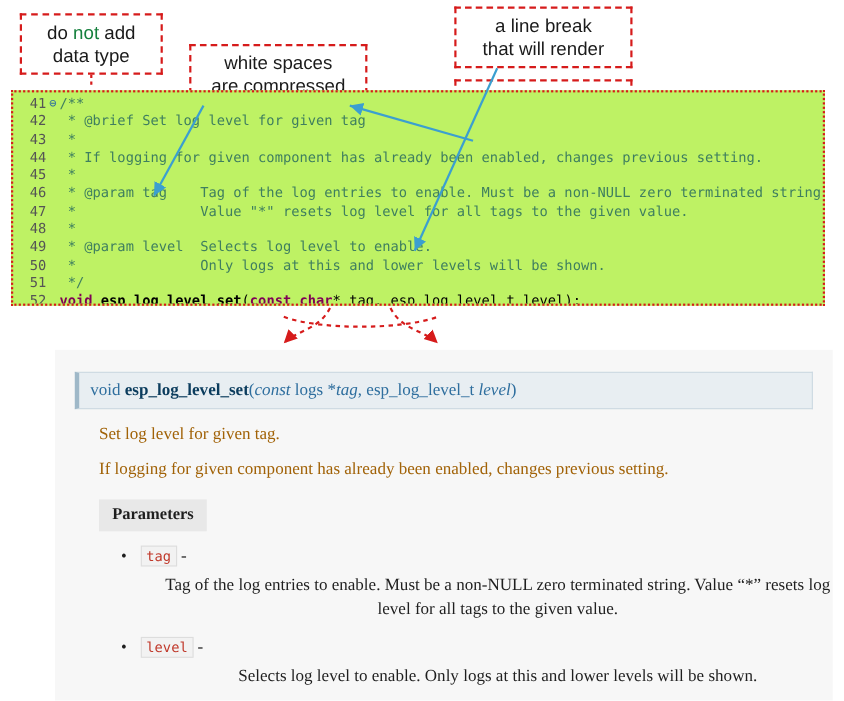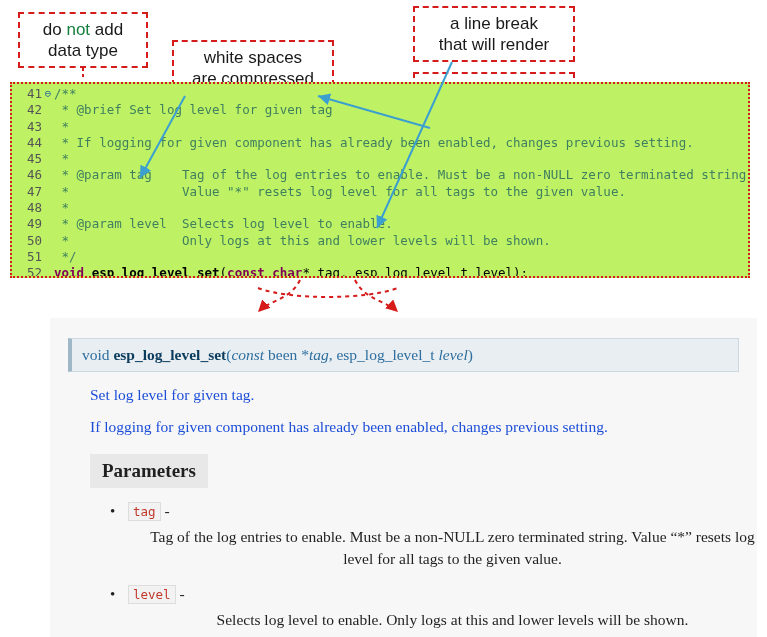--- a/index.html
+++ b/index.html
@@ -112,29 +112,29 @@
     color: #2e6e9e;
   }
   #doc-signature .fn-name { font-weight: bold; color: #0b3c5d; }
   #doc-signature .kw { font-style: italic; color: #2e6e9e; text-align: right; }
   #doc-signature .param-em { font-style: italic; }
 
   .doc-para {
     margin: 14px 0 0 40px;
     font-family: "Liberation Serif", serif;
     font-size: 15.5px;
-    color: #1d4ed8;
+    color: #a16207;
   }
   #doc-params-head {
     margin: 18px 0 0 40px;
     display: inline-block;
     background: #e8e8e8;
     padding: 6px 12px;
     font-family: "Liberation Serif", serif;
-    font-size: 19px;
+    font-size: 15px;
     color: #1f1f1f;
     font-weight: bold;
   }
   .param-item {
     margin: 14px 0 0 78px;
     position: relative;
     font-family: "Liberation Serif", serif;
     font-size: 15.5px;
     color: #1f1f1f;
   }
@@ -254,21 +254,21 @@
   <line x1="83" y1="68" x2="83" y2="80" stroke="#d61b1b" stroke-width="2" stroke-dasharray="3 3"></line>
 
   <path d="M300,280 C290,300 270,300 258,312" fill="none" stroke="#d61b1b" stroke-width="2" stroke-dasharray="4 4" marker-end="url(#arrowred)"></path>
   <path d="M355,280 C365,300 385,300 398,312" fill="none" stroke="#d61b1b" stroke-width="2" stroke-dasharray="4 4" marker-end="url(#arrowred)"></path>
   <path d="M258,288 C290,300 365,300 398,288" fill="none" stroke="#d61b1b" stroke-width="2" stroke-dasharray="4 4"></path>
 </svg>
 
 <div id="doc-panel">
 
   <div id="doc-signature">
-    <span>void </span><span class="fn-name">esp_log_level_set</span><span>(</span><span class="kw">const</span><span> been *</span><span class="param-em">tag</span><span>, </span><span>esp_log_level_t </span><span class="param-em">level</span><span>)</span>
+    <span>void </span><span class="fn-name">esp_log_level_set</span><span>(</span><span class="kw">const</span><span> logs *</span><span class="param-em">tag</span><span>, </span><span>esp_log_level_t </span><span class="param-em">level</span><span>)</span>
   </div>
 
   <div class="doc-para">Set log level for given tag.</div>
   <div class="doc-para">If logging for given component has already been enabled, changes previous setting.</div>
 
   <div id="doc-params-head">Parameters</div>
 
   <div class="param-item">
     <span class="bullet">•</span>
     <span class="param-name">tag</span>

